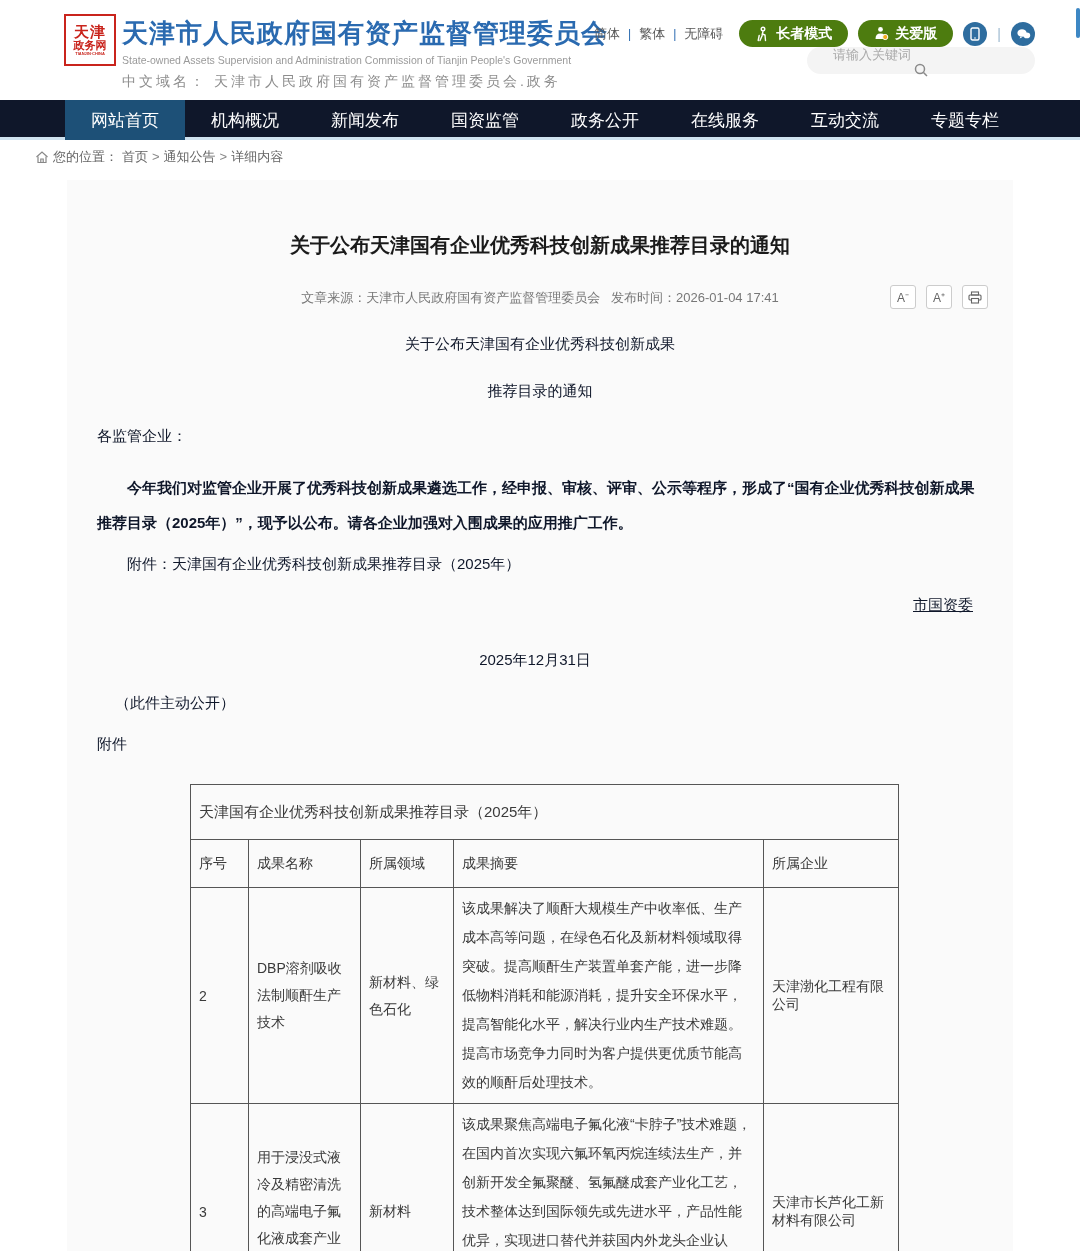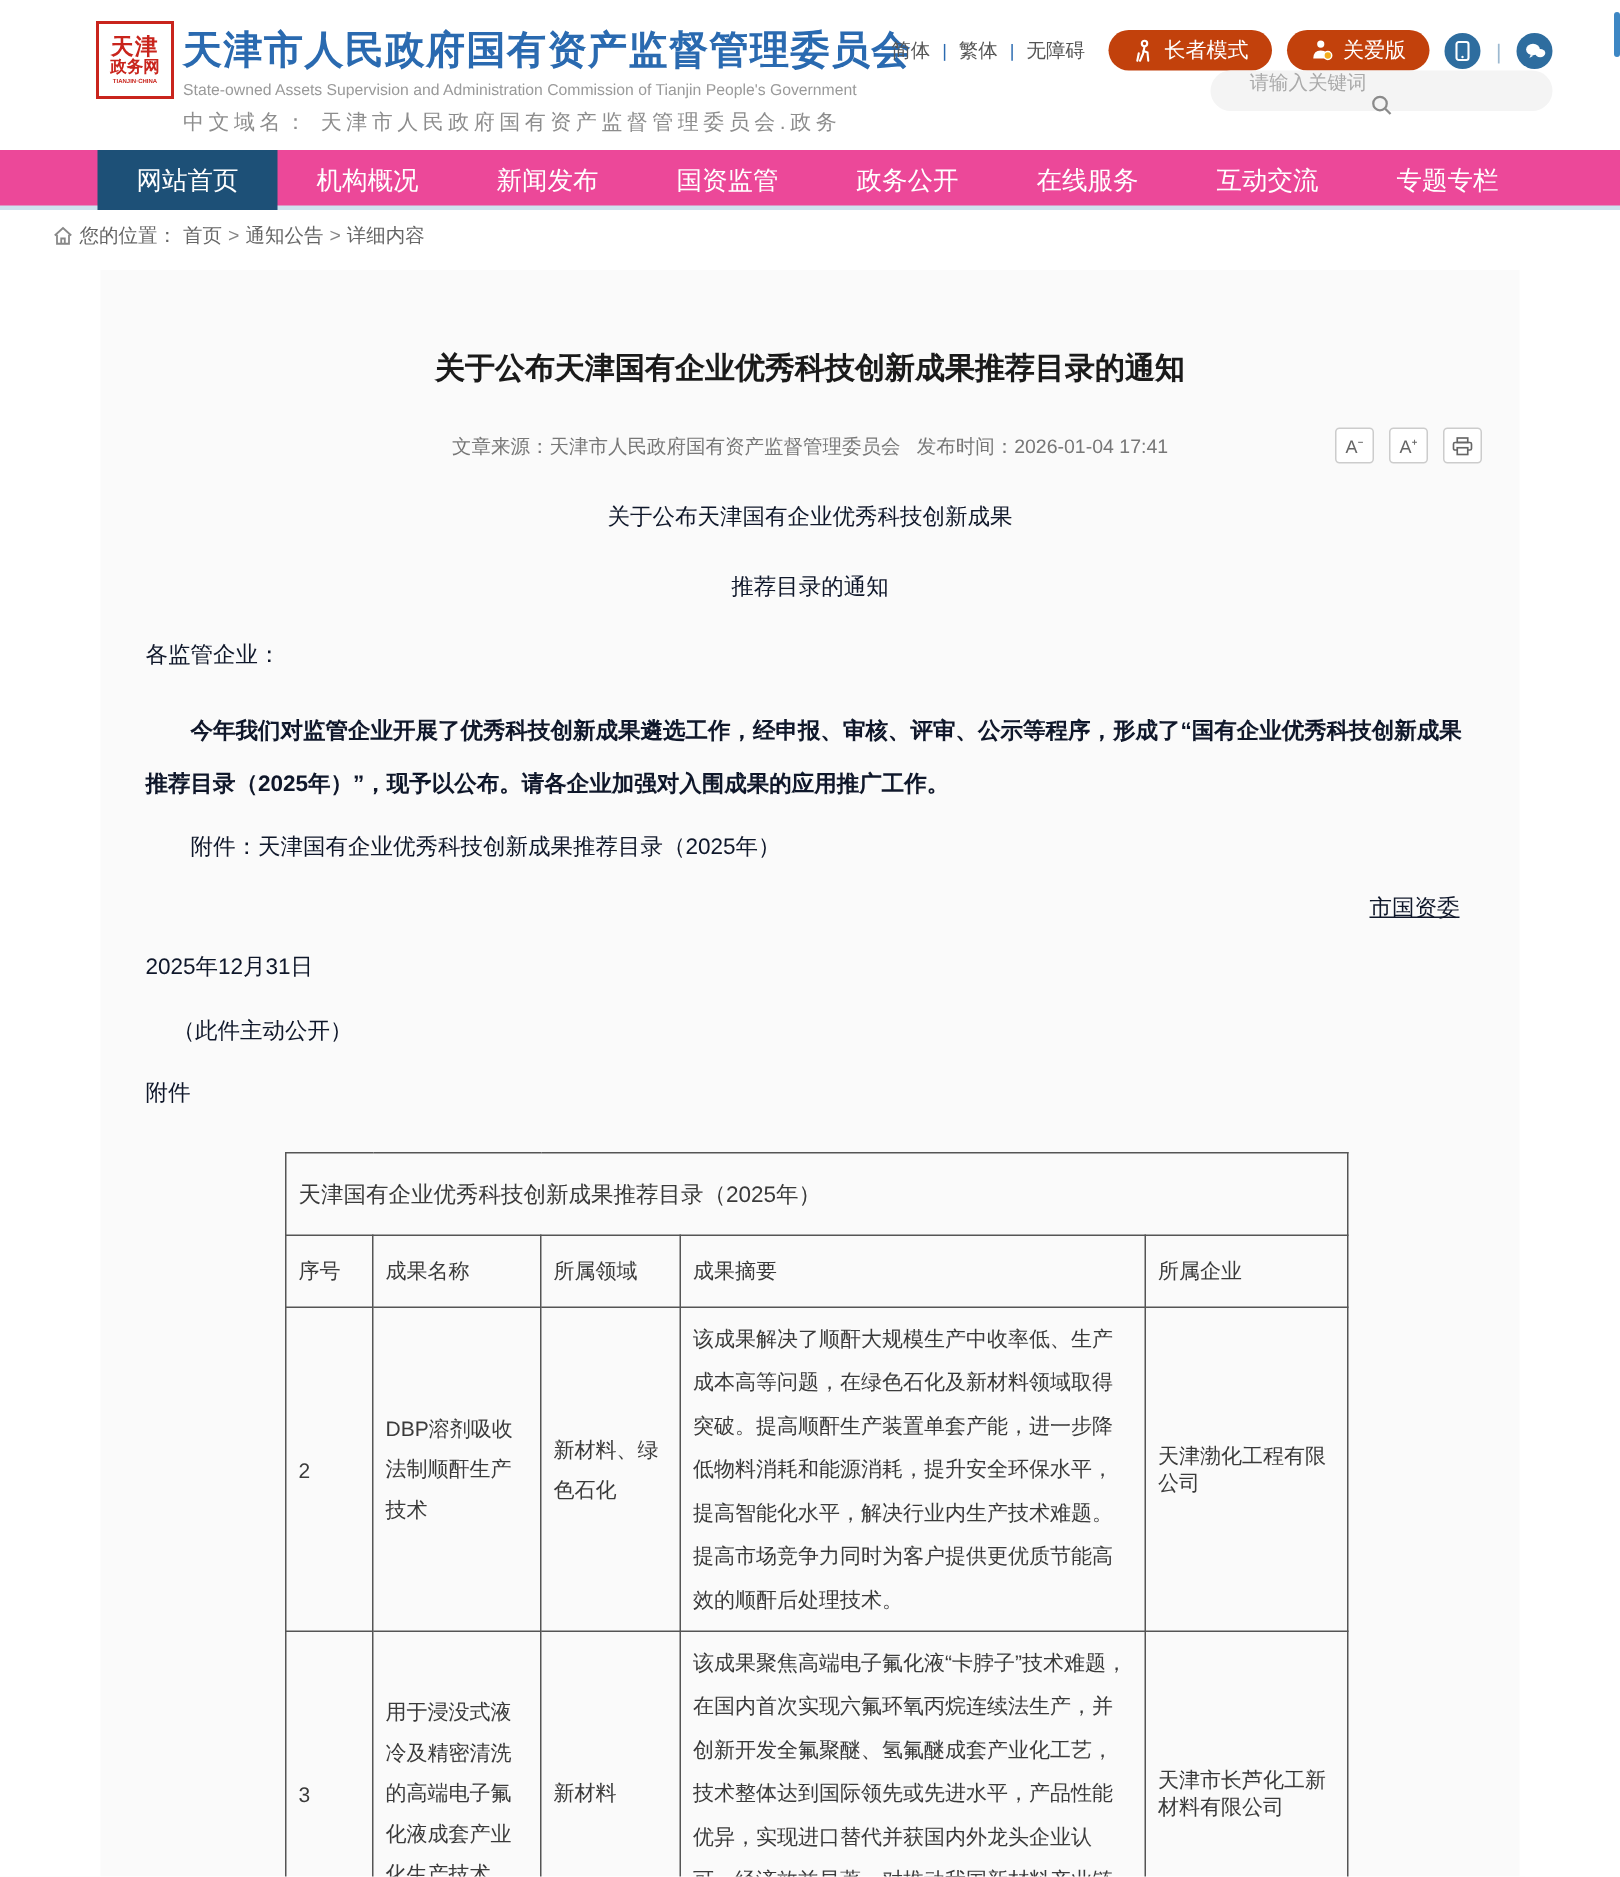--- a/index.html
+++ b/index.html
@@ -25,40 +25,40 @@
   .site-domain { font-size:14px; color:#8d8d8d; margin-top:7px; letter-spacing:3px; }
   .utilities {
     position:absolute; right:45px; top:20px; display:flex; align-items:center; gap:10px;
     font-size:13px; color:#555;
   }
   .langs { display:flex; align-items:center; gap:8px; margin-right:6px; }
   .langs a { color:#555; text-decoration:none; cursor:pointer; }
   .langs .sep { color:#2a6ab0; font-size:12px; }
   .pill-btn {
     display:inline-flex; align-items:center; gap:6px; cursor:pointer;
-    background:#c2410c; color:#fff; border:none; border-radius:14px;
-    height:27px; padding:0 16px; font-size:14px; font-weight:normal;
+    background:#4d7c0f; color:#fff; border:none; border-radius:14px;
+    height:27px; padding:0 16px; font-size:14px; font-weight:bold;
   }
   .circle-icon {
     width:24px; height:24px; border-radius:50%; background:#2e6d9f; cursor:pointer;
     display:inline-flex; align-items:center; justify-content:center;
   }
   .util-sep { color:#9db9d0; font-size:14px; }
   .searchbar {
     position:absolute; right:45px; top:47px; width:228px; height:27px;
     background:#f4f4f4; border-radius:14px; display:flex; align-items:center; padding:0 12px;flex-direction:column;
   }
   .searchbar input {
     border:none; background:transparent; outline:none; flex:1;
     font-size:13px; color:#444; font-family:inherit;
   }
   .searchbar input::placeholder { color:#aaa; }
   .scroll-thumb { position:absolute; right:0; top:8px; width:4px; height:30px; background:#3d87c4; border-radius:2px; }
   
-  .nav { height:40px; background:#ec4899; border-bottom:3px solid #cfe2ef; display:flex; padding-left:65px;text-align:center; }
+  .nav { height:40px; background:#0f172a; border-bottom:3px solid #cfe2ef; display:flex; padding-left:65px;text-align:center; }
   .nav a {
     width:120px; height:40px; display:flex; align-items:center; justify-content:center;
     color:#fff; font-size:17px; text-decoration:none; cursor:pointer;
   }
   .nav a.active { background:#1d5077; }
   
   .breadcrumb {
     height:33px; display:flex; align-items:center; gap:4px;
     padding-left:35px; font-size:13px; color:#666;
   }
@@ -77,21 +77,21 @@
     font-size:12px; color:#666; cursor:pointer; display:flex; align-items:center; justify-content:center;
   }
   .body-text { padding:0 30px; font-size:15px; color:#0f172a; }
   .line-center { text-align:center; }
   .sub1 { margin-top:22px; }
   .sub2 { margin-top:28px; }
   .salutation { margin-top:26px; }
   .para { margin-top:24px; text-indent:2em; line-height:35px;font-weight:bold; }
   .attach-line { margin-top:15px; text-indent:2em; }
   .sig { margin-top:22px; text-align:right; padding-right:10px;text-decoration:underline; }
-  .date { margin-top:20px; text-align:left; padding-right:10px; }
+  .date { margin-top:36px; text-align:center; padding-right:10px; }
   .note { margin-top:24px; padding-left:18px; }
   .attach-label { margin-top:22px; }
   
   table.results {
     margin:30px 0 0 123px; border-collapse:collapse; width:708px;
     font-size:14px; color:#3a3a3a; table-layout:fixed;
   }
   table.results th, table.results td {
     border:1px solid #555; padding:6px 8px; vertical-align:middle; text-align:left;
     font-weight:normal; word-break:break-all;

